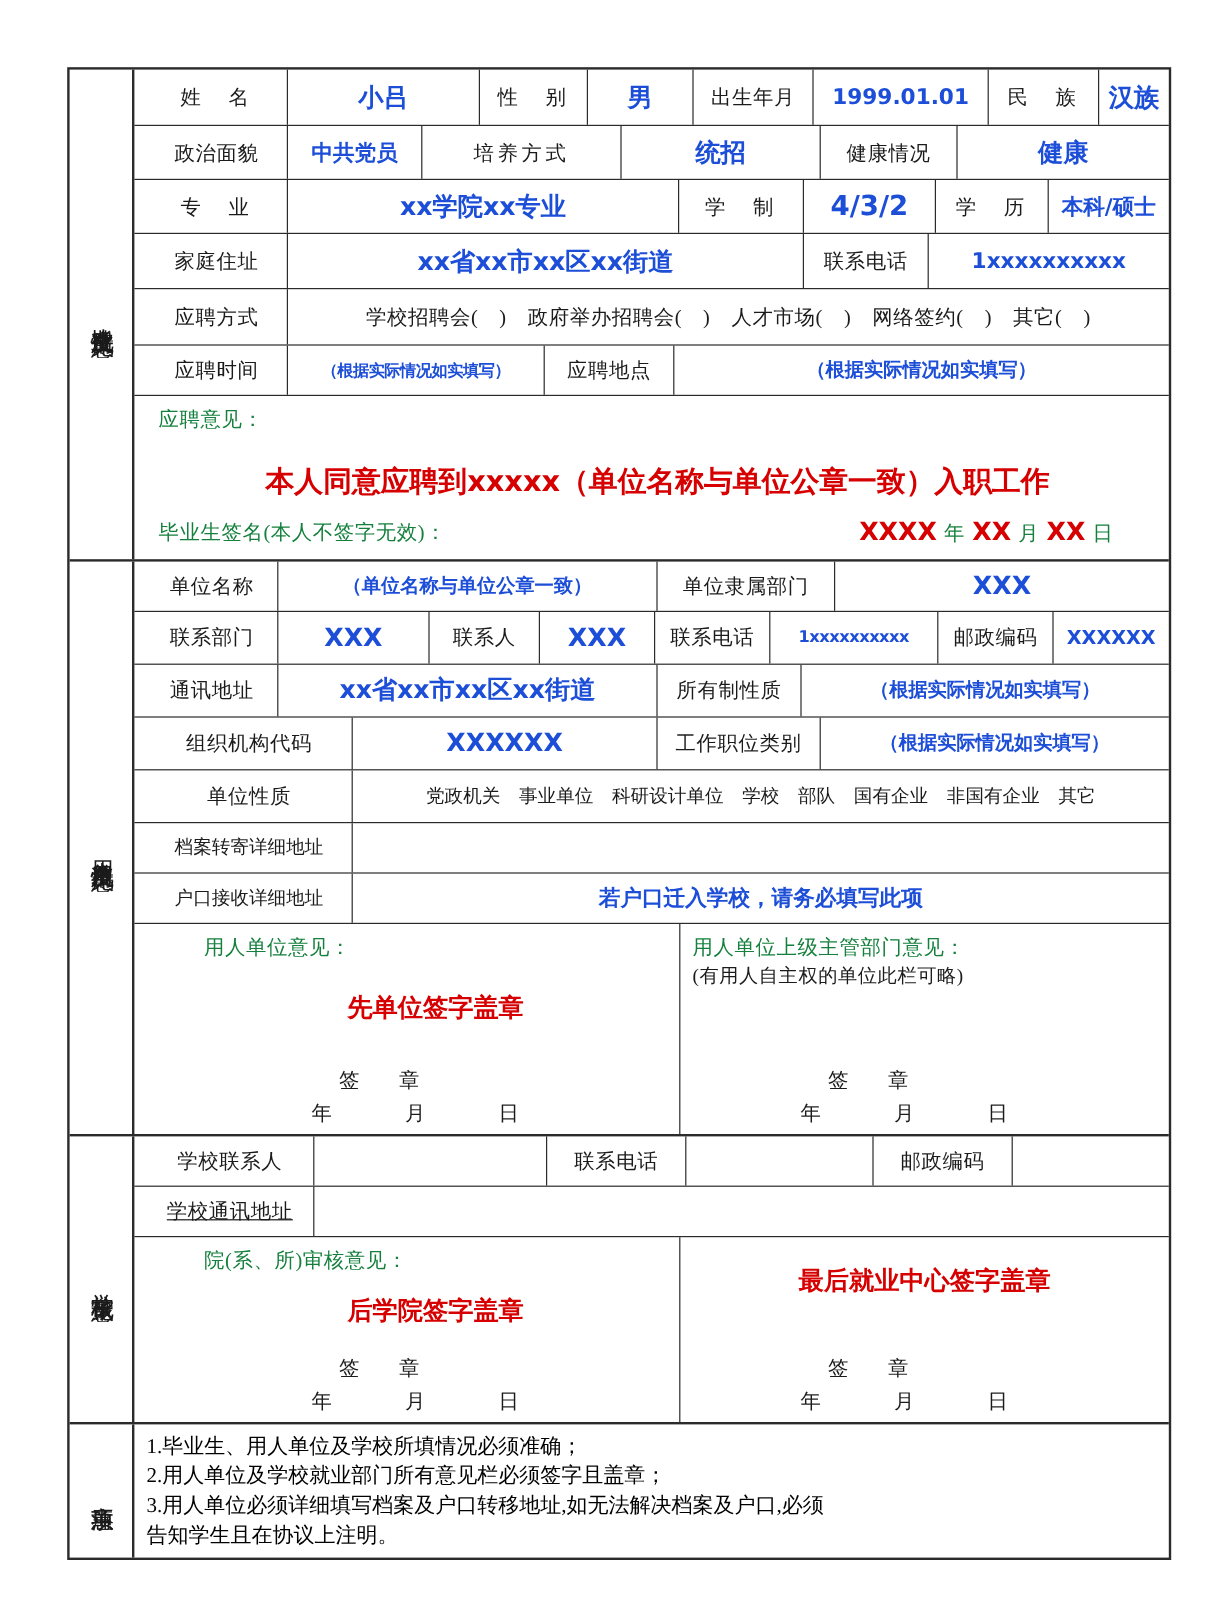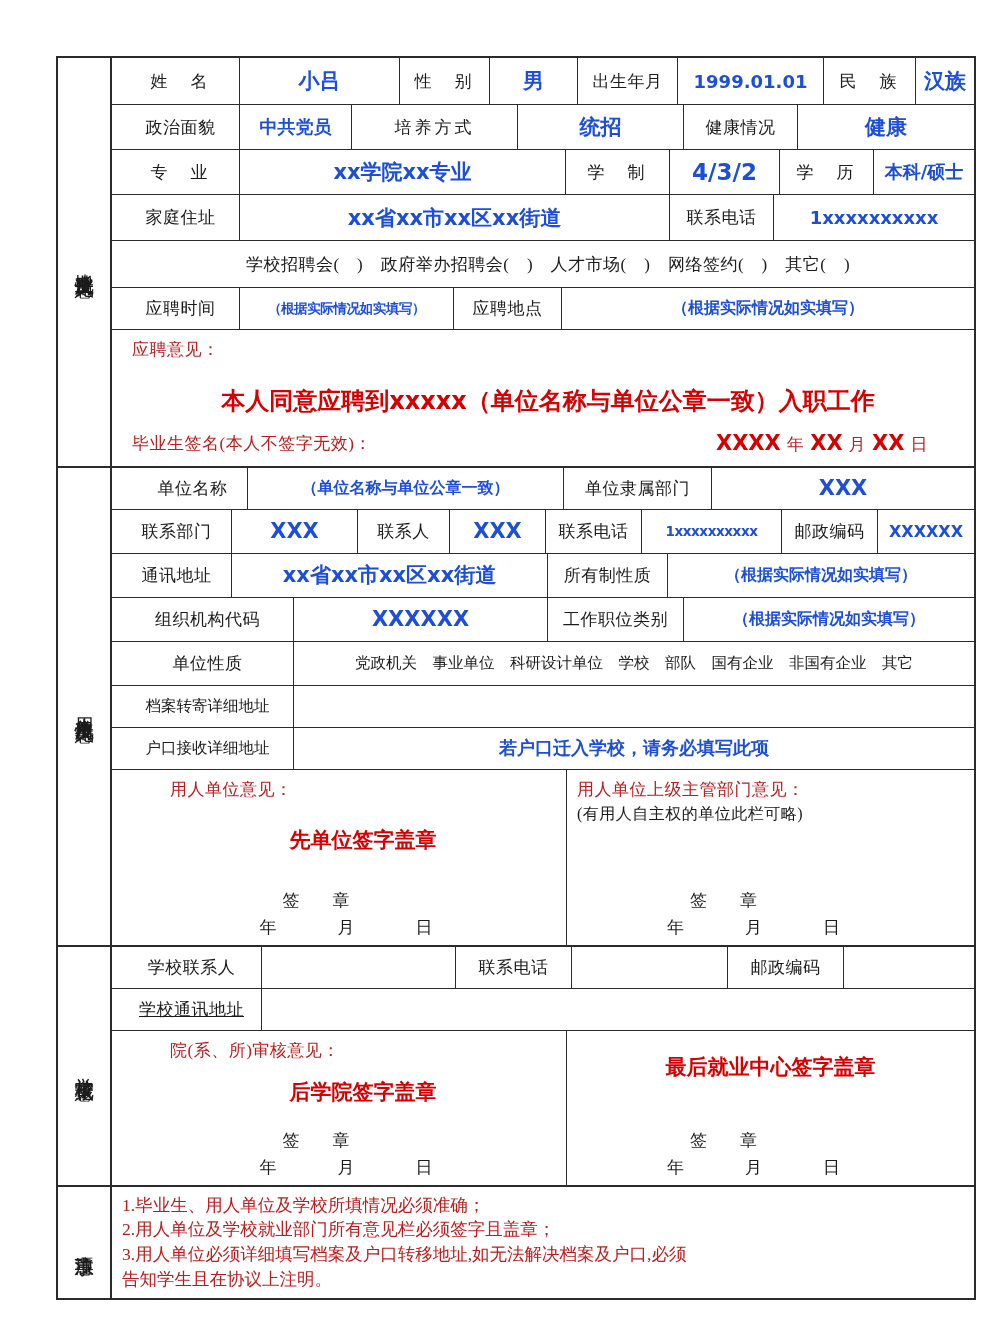--- a/index.html
+++ b/index.html
@@ -115,21 +115,21 @@
 
   
   .block {
     box-sizing: border-box;
     position: relative;
     padding: 8px 10px 6px 10px;
     flex: 1 1 auto;
   }
   .block-title {
     font-size: 17px;
-    color: #b91c1c;
+    color: #15803d;
     letter-spacing: 0.5px;
     line-height: 1.45;
   }
   .block-note {
     font-size: 16px;
     color: #1b1b1b;
     letter-spacing: 0.5px;
     line-height: 1.45;
   }
   .ink-line {
@@ -160,21 +160,21 @@
   .opinion-pair { display: flex; flex-direction: row; flex: 1 1 auto; margin-left: 38px; }
   .opinion-pair > .block { width: 50%; }
   .opinion-pair > .block:first-child { border-right: 1.6px solid #2b2b2b; }
 
   
   .notes {
     padding: 6px 8px 6px 10px;
     font-size: 17.5px;
     line-height: 1.42;
     letter-spacing: 0px;
-    color: #b91c1c;
+    color: #000000;
   }
   .notes div { white-space: nowrap; }
 </style>
 </head>
 <body>
 
 <div id="sheet">
 
   <div class="band" style="height:410px;">
     <div class="side-label">毕业生情况及意见</div>
@@ -258,20 +258,23 @@
           </div>
         <div class="cell center" style="width:104px;">
           <span class="lbl tight">联系电话</span>
           </div>
         <div class="cell center" style="flex:1 1 auto;">
           <span class="ink md">1xxxxxxxxxx</span>
           </div>
       </div>
 
       <div class="row" style="height:47px;">
+        <div class="cell center" style="width:118px;">
+          <span class="lbl tight">应聘方式</span>
+          </div>
         <div class="cell center" style="flex:1 1 auto;">
           <span class="lbl tight">学校招聘会(　)　政府举办招聘会(　)　人才市场(　)　网络签约(　)　其它(　)</span>
           </div>
       </div>
 
       <div class="row" style="height:42px;">
         <div class="cell center" style="width:118px;">
           <span class="lbl tight">应聘时间</span>
           </div>
         <div class="cell center" style="width:214px;">
@@ -307,21 +310,21 @@
       </div>
 
     </div>
   </div>
 
   <div class="band" style="height:480px;">
     <div class="side-label">用人单位情况及意见</div>
     <div class="band-body">
 
       <div class="row" style="height:42px;">
-        <div class="cell center" style="width:110px;margin-left:16px;">
+        <div class="cell center" style="width:110px;">
           <span class="lbl tight">单位名称</span>
           </div>
         <div class="cell center" style="width:316px;">
           <span class="ink sm">（单位名称与单位公章一致）</span>
           </div>
         <div class="cell center" style="width:148px;">
           <span class="lbl tight">单位隶属部门</span>
           </div>
         <div class="cell center" style="flex:1 1 auto;">
           <span class="ink">XXX</span>

